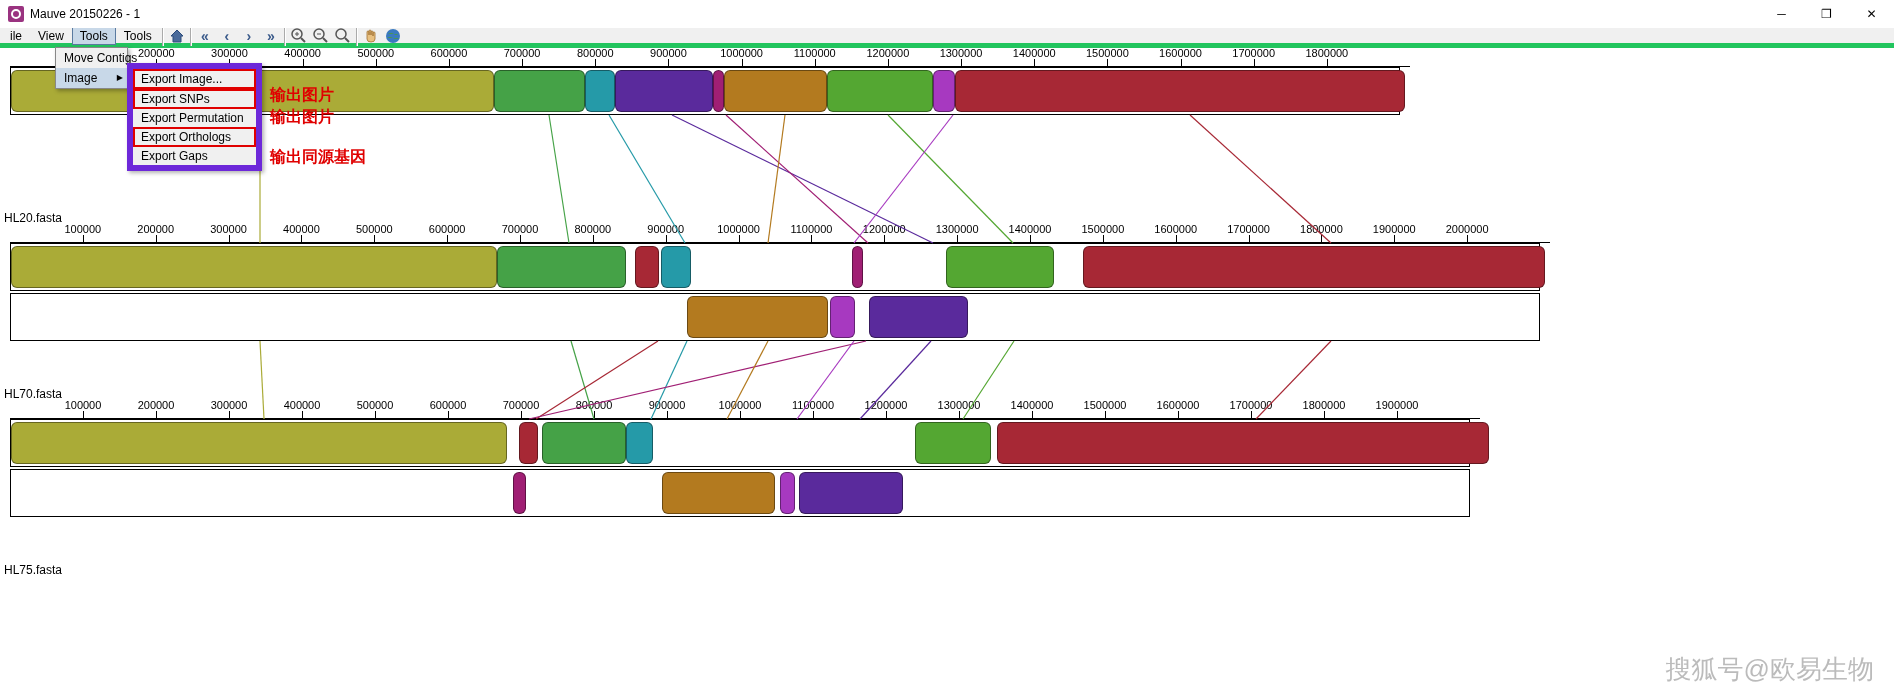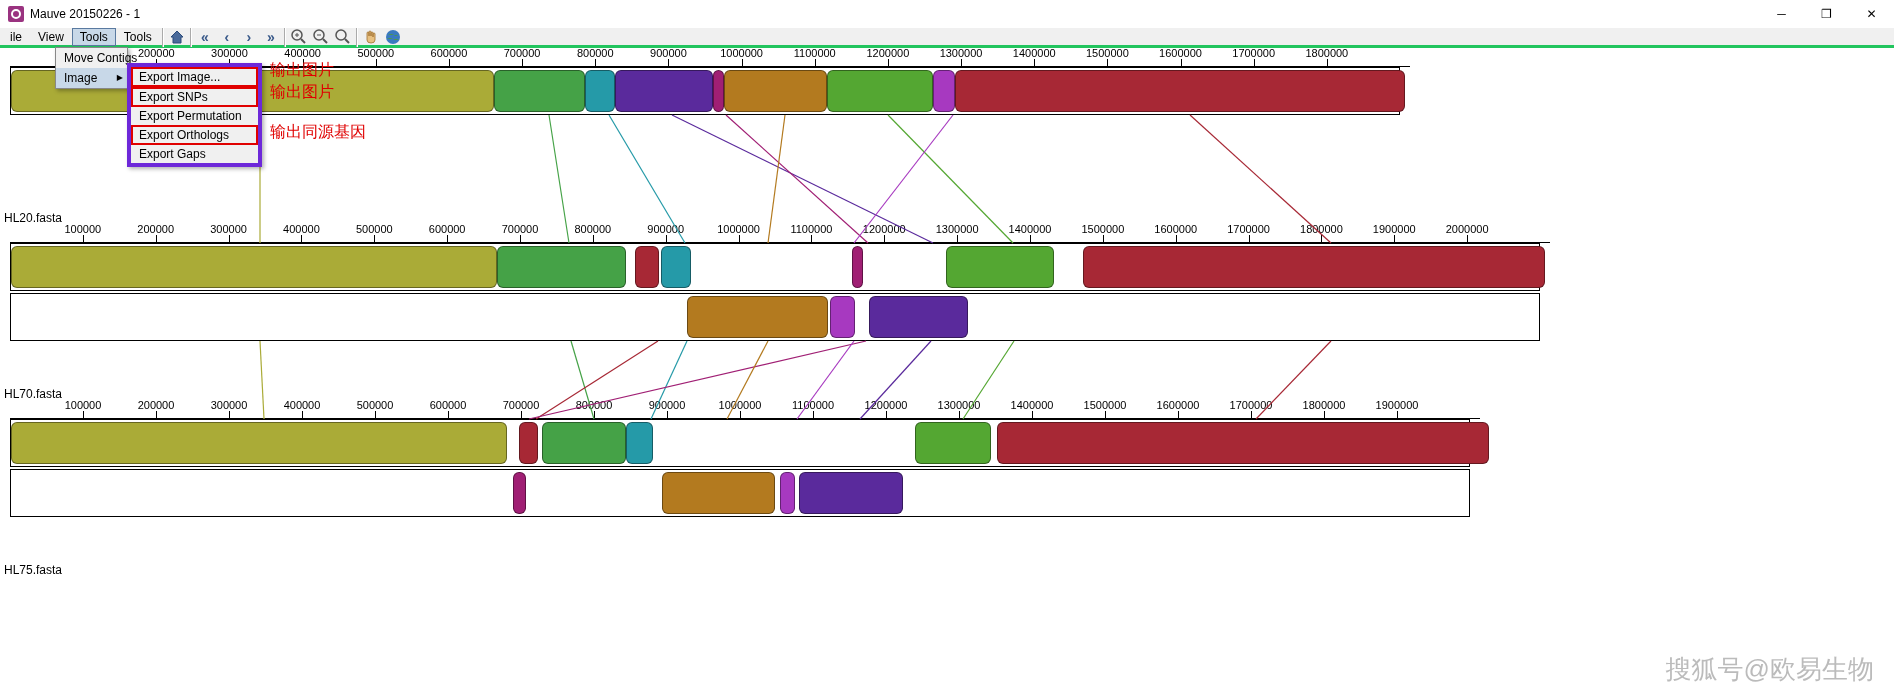--- a/index.html
+++ b/index.html
@@ -48,21 +48,21 @@
     display: flex;
     align-items: center;
     justify-content: center;
     font-size: 12px;
   }
   .menubar {
     height: 20px;
     display: flex;
     align-items: center;
     padding: 0 2px;
-    border-bottom: 3px solid #22c55e;
+    border-bottom: 5px solid #22c55e;
     background: #f0f0f0;
   }
   .menu-item {
     padding: 2px 8px;
     font-size: 12px;
     cursor: default;
   }
   .menu-item.open {
     background: #c8d8e8;
     border: 1px solid #5a7aa0;
@@ -107,36 +107,37 @@
     top: 5px;
   }
   .dropdown-menu .dd-item.highlighted {
     background: #c8d8e8;
   }
   .submenu {
     position: absolute;
     top: 63px;
     left: 127px;
     background: #f0f0f0;
-    border: 4px solid #6d28d9;
+    border: 6px solid #6d28d9;
     box-shadow: 2px 2px 4px rgba(0,0,0,0.3);
     z-index: 101;
     width: 135px;
   }
   .submenu .dd-item { padding: 2px 8px; }
   .red-box {
     border: 2px solid #e00000;
     padding: 1px 6px !important;
   }
   .annot {
     position: absolute;
     color: #e00000;
     font-size: 16px;
-    font-weight: 400;
+    font-weight: 700;
     z-index: 102;
+    margin-top: 25px;
   }
   .viewer {
     position: absolute;
     top: 49px;
     left: 0;
     right: 0;
     bottom: 0;
     background: #fff;
   }
   .ruler {

